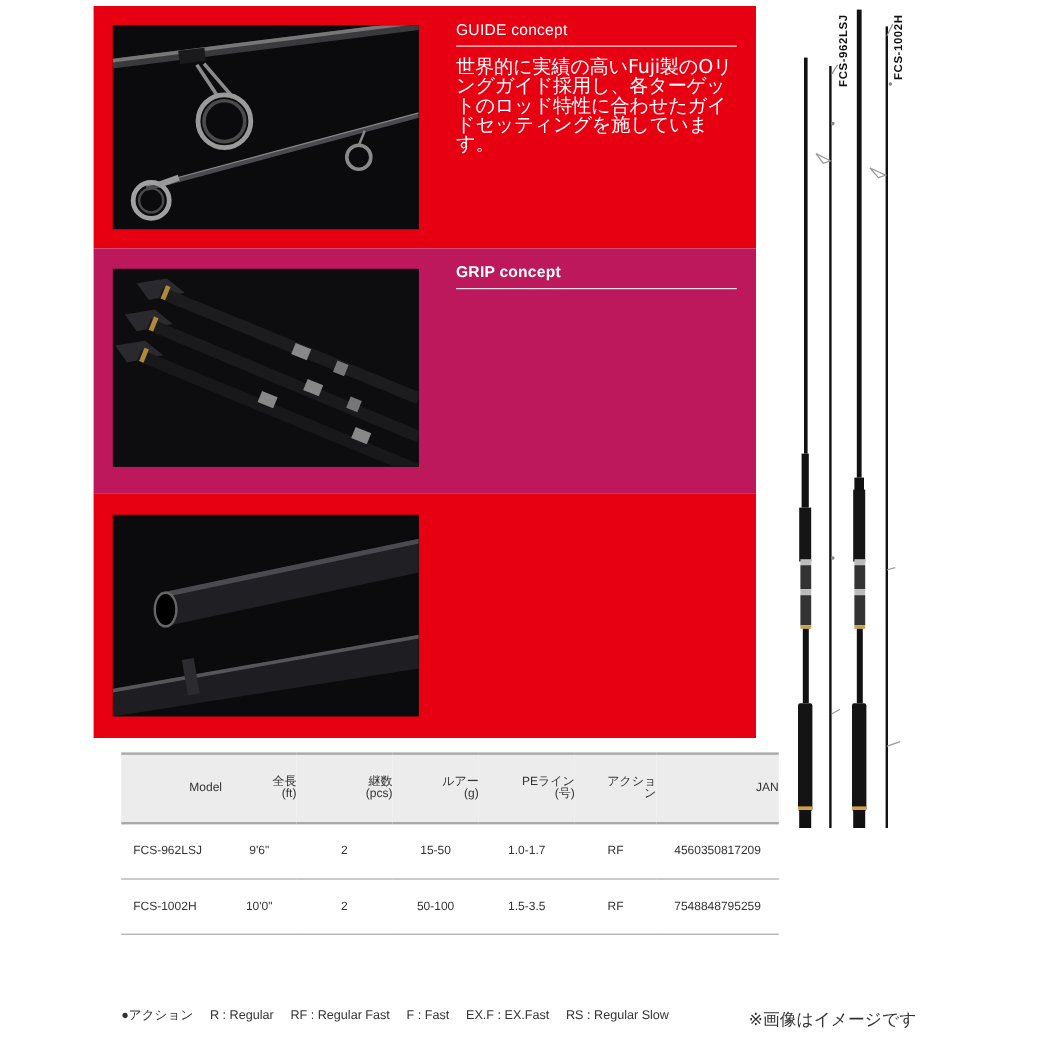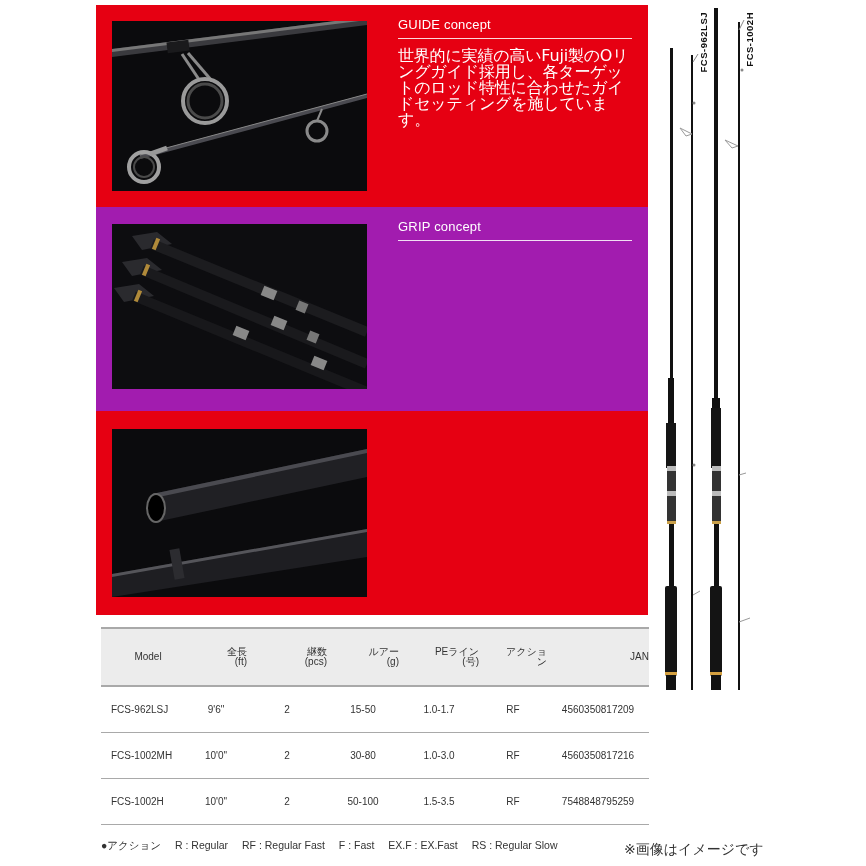--- a/index.html
+++ b/index.html
@@ -1,37 +1,37 @@
 <!DOCTYPE html>
 <html><head>
 <meta charset="utf-8">
 <style>
   * { box-sizing: border-box; margin: 0; padding: 0; }
   html, body { width: 866px; height: 866px; background: #ffffff; overflow: hidden; }
   body { position: relative; font-family: "DejaVu Sans", "Liberation Sans", sans-serif; color: #333; }
 
-  .panel { position: absolute; left: 96px; width: 552px; }
+  .panel { position: absolute; left: 78px; width: 552px; }
   .panel.red { background: #e60012; }
-  .panel.black { background: #a21caf; }
+  .panel.black { background: #be185d; font-weight: bold; }
   .panel .photo { position: absolute; left: 16px; top: 16px; width: 255px; height: 170px; background: #0c0c0e; overflow: hidden; }
   .panel .text { position: absolute; left: 302px; top: 12px; width: 234px; color: #ffffff; }
   .panel .title { font-family: "Liberation Sans", sans-serif; font-size: 13px; letter-spacing: 0.2px; padding-bottom: 6px; border-bottom: 1px solid rgba(255,255,255,0.85); margin-bottom: 9px; }
   .panel .body { font-size: 16px; line-height: 16px; letter-spacing: -0.2px; }
 
   #p-guide { top: 5px; height: 202px; }
   #p-grip { top: 207px; height: 204px; }
   #p-joint { top: 411px; height: 204px; }
   #p-grip .photo { top: 17px; height: 165px; background: #0d0d10; }
   #p-joint .photo { top: 18px; height: 168px; }
 
   .spec { position: absolute; left: 101px; top: 627px; width: 548px; }
   .spec table { width: 100%; border-collapse: collapse; font-family: "Liberation Sans", sans-serif; font-size: 10px; color: #333; }
   .spec thead tr { background: #ececec; border-top: 2px solid #a9a9a9; border-bottom: 2px solid #a9a9a9; }
   .spec th { height: 58px; font-weight: normal; line-height: 10px; text-align: right; }
-  .spec th:first-child { text-align: center; padding-left: 10px; }
+  .spec th:first-child { text-align: right; padding-left: 10px; }
   .spec td { height: 46px; text-align: center; border-bottom: 1px solid #a9a9a9; }
   .spec td:first-child { text-align: left; padding-left: 10px; }
   .spec .col-model { width: 84px; } .spec .col-len { width: 62px; } .spec .col-pcs { width: 80px; }
   .spec .col-lure { width: 72px; } .spec .col-pe { width: 80px; } .spec .col-act { width: 68px; }
 
   .legend { position: absolute; left: 101px; top: 839px; font-family: "Liberation Sans", sans-serif; font-size: 10.5px; color: #333; white-space: nowrap; }
   .legend span { margin-right: 11px; }
   .note { position: absolute; left: 624px; top: 841px; font-size: 14px; color: #333; white-space: nowrap; }
 
   .rods { position: absolute; left: 650px; top: 0; width: 120px; height: 700px; }
@@ -182,29 +182,20 @@
       <tr>
         <td>FCS-962LSJ</td>
         <td>9'6"</td>
         <td>2</td>
         <td>15-50</td>
         <td>1.0-1.7</td>
         <td>RF</td>
         <td>4560350817209</td>
       </tr>
       <tr>
-        <td>FCS-1002MH</td>
-        <td>10'0"</td>
-        <td>2</td>
-        <td>30-80</td>
-        <td>1.0-3.0</td>
-        <td>RF</td>
-        <td>4560350817216</td>
-      </tr>
-      <tr>
         <td>FCS-1002H</td>
         <td>10'0"</td>
         <td>2</td>
         <td>50-100</td>
         <td>1.5-3.5</td>
         <td>RF</td>
         <td>7548848795259</td>
       </tr>
     </tbody>
   </table>

